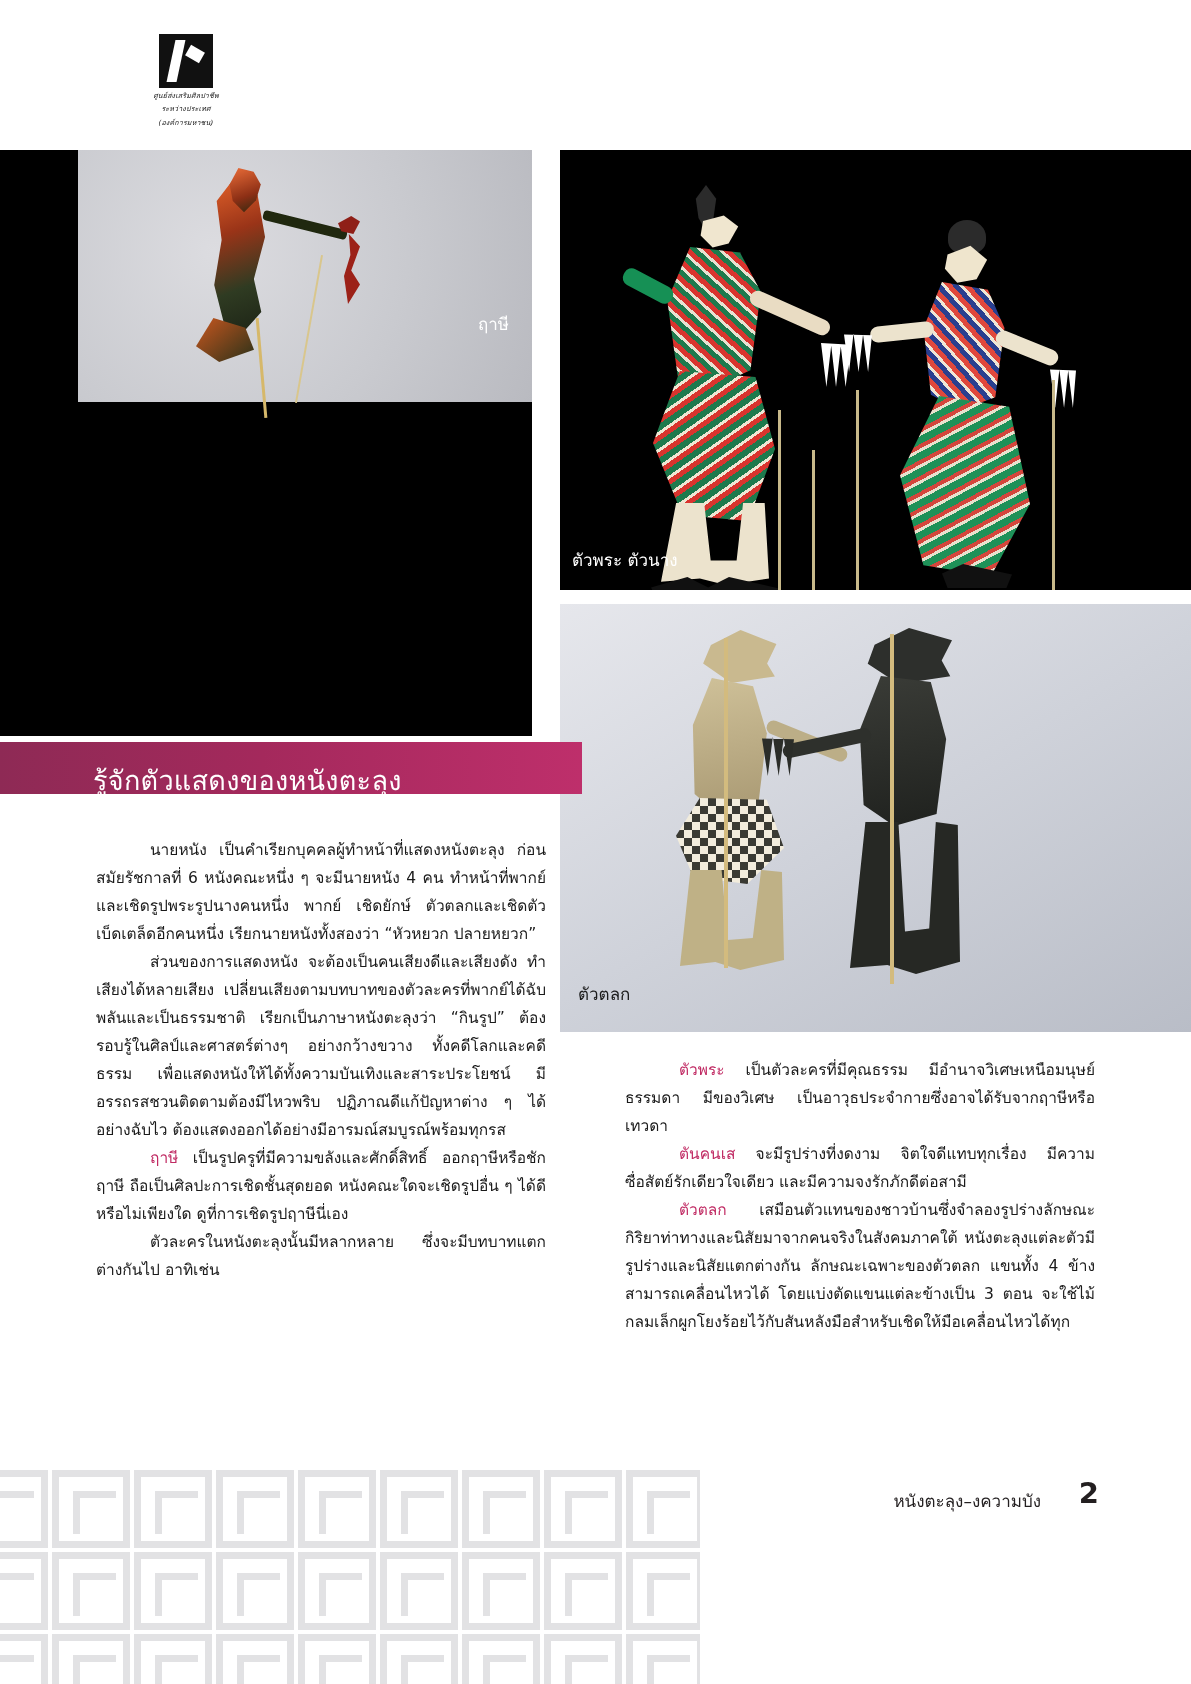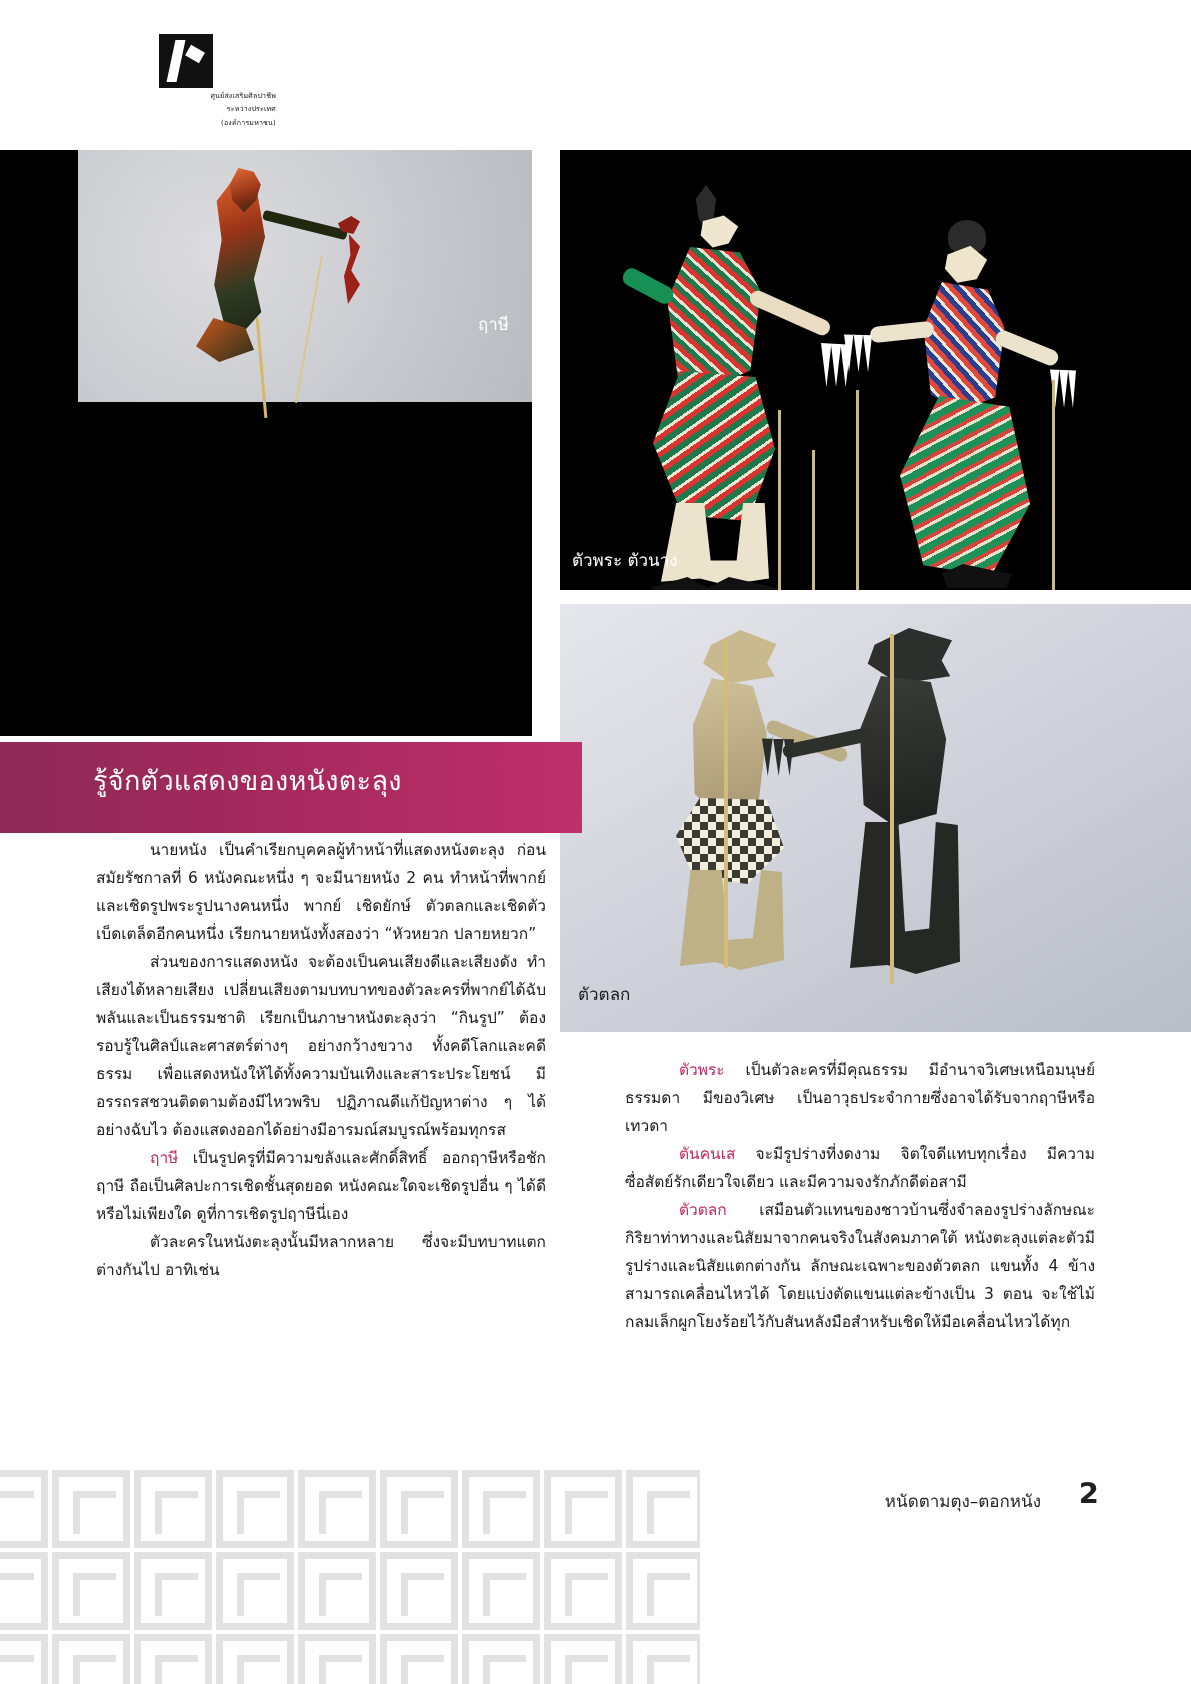--- a/index.html
+++ b/index.html
@@ -14,21 +14,22 @@
     font-family: "DejaVu Sans", "Liberation Sans", sans-serif;
     overflow: hidden;
   }
 
   
   .logo-block {
     position: absolute;
     left: 96px;
     top: 34px;
     width: 180px;
-    text-align: right;
+    text-align: center;
+    font-style: italic;
   }
   .logo-mark {
     width: 54px;
     height: 54px;
     margin: 0 auto;
     position: relative;
     background: #111111;
   }
   .logo-mark::before {
     content: "";
@@ -328,21 +329,21 @@
   .photo-caption.dark {
     color: #1a1a1a;
   }
 
   
   #heading-band {
     position: absolute;
     left: 0px;
     top: 742px;
     width: 582px;
-    height: 91px;
+    height: 52px;
     background: linear-gradient(90deg, #8e2a55 0%, #a4295c 45%, #be2f6b 100%);
   }
   #heading-band .band-text {
     position: absolute;
     left: 93px;
     top: 17px;
     color: #ffffff;
     font-size: 27px;
     letter-spacing: 0.3px;
   }
@@ -479,21 +480,21 @@
   <div class="tk-rod" style="left:164px; top:34px; height:330px;"></div>
   <div class="tk-rod" style="left:330px; top:30px; height:350px;"></div>
   <div class="photo-caption dark" style="left:18px; top:376px;">ตัวตลก</div>
 </div>
 
 <div id="heading-band">
   <div class="band-text">รู้จักตัวแสดงของหนังตะลุง</div>
 </div>
 
 <div class="col" id="col-left">
-  <p>นายหนัง เป็นคำเรียกบุคคลผู้ทำหน้าที่แสดงหนังตะลุง ก่อนสมัยรัชกาลที่ 6 หนังคณะหนึ่ง ๆ จะมีนายหนัง 2 คน ทำหน้าที่พากย์และเชิดรูปพระรูปนางคนหนึ่ง พากย์ เชิดยักษ์ ตัวตลกและเชิดตัวเบ็ดเตล็ดอีกคนหนึ่ง เรียกนายหนังทั้งสองว่า “หัวหยวก ปลายหยวก”</p>
+  <p>นายหนัง เป็นคำเรียกบุคคลผู้ทำหน้าที่แสดงหนังตะลุง ก่อนสมัยรัชกาลที่ 6 หนังคณะหนึ่ง ๆ จะมีนายหนัง 4 คน ทำหน้าที่พากย์และเชิดรูปพระรูปนางคนหนึ่ง พากย์ เชิดยักษ์ ตัวตลกและเชิดตัวเบ็ดเตล็ดอีกคนหนึ่ง เรียกนายหนังทั้งสองว่า “หัวหยวก ปลายหยวก”</p>
   <p>ส่วนของการแสดงหนัง จะต้องเป็นคนเสียงดีและเสียงดัง ทำเสียงได้หลายเสียง เปลี่ยนเสียงตามบทบาทของตัวละครที่พากย์ได้ฉับพลันและเป็นธรรมชาติ เรียกเป็นภาษาหนังตะลุงว่า “กินรูป” ต้องรอบรู้ในศิลป์และศาสตร์ต่างๆ อย่างกว้างขวาง ทั้งคดีโลกและคดีธรรม เพื่อแสดงหนังให้ได้ทั้งความบันเทิงและสาระประโยชน์ มีอรรถรสชวนติดตามต้องมีไหวพริบ ปฏิภาณดีแก้ปัญหาต่าง ๆ ได้อย่างฉับไว ต้องแสดงออกได้อย่างมีอารมณ์สมบูรณ์พร้อมทุกรส</p>
   <p><span class="term">ฤาษี</span><span> เป็นรูปครูที่มีความขลังและศักดิ์สิทธิ์ ออกฤาษีหรือชักฤาษี ถือเป็นศิลปะการเชิดชั้นสุดยอด หนังคณะใดจะเชิดรูปอื่น ๆ ได้ดีหรือไม่เพียงใด ดูที่การเชิดรูปฤาษีนี่เอง</span></p>
   <p>ตัวละครในหนังตะลุงนั้นมีหลากหลาย ซึ่งจะมีบทบาทแตกต่างกันไป อาทิเช่น</p>
 </div>
 
 <div class="col" id="col-right">
   <p><span class="term">ตัวพระ</span><span> เป็นตัวละครที่มีคุณธรรม มีอำนาจวิเศษเหนือมนุษย์ธรรมดา มีของวิเศษ เป็นอาวุธประจำกายซึ่งอาจได้รับจากฤาษีหรือเทวดา</span></p>
   <p><span class="term">ตันคนเส</span><span> จะมีรูปร่างที่งดงาม จิตใจดีแทบทุกเรื่อง มีความซื่อสัตย์รักเดียวใจเดียว และมีความจงรักภักดีต่อสามี</span></p>
   <p><span class="term">ตัวตลก</span><span> เสมือนตัวแทนของชาวบ้านซึ่งจำลองรูปร่างลักษณะ กิริยาท่าทางและนิสัยมาจากคนจริงในสังคมภาคใต้ หนังตะลุงแต่ละตัวมีรูปร่างและนิสัยแตกต่างกัน ลักษณะเฉพาะของตัวตลก แขนทั้ง 4 ข้างสามารถเคลื่อนไหวได้ โดยแบ่งตัดแขนแต่ละข้างเป็น 3 ตอน จะใช้ไม้กลมเล็กผูกโยงร้อยไว้กับสันหลังมือสำหรับเชิดให้มือเคลื่อนไหวได้ทุก</span></p>
 </div>
@@ -574,14 +575,14 @@
     <div class="pat-cell" style="left: 462px; top: 204px; width: 78px; height: 78px;">
       <div style="position: absolute; left: 14px; top: 14px; width: 36px; height: 36px; border-left: 7px solid rgb(226, 226, 228); border-top: 7px solid rgb(226, 226, 228);"></div>
     </div>
     <div class="pat-cell" style="left: 544px; top: 204px; width: 78px; height: 78px;">
       <div style="position: absolute; left: 14px; top: 14px; width: 36px; height: 36px; border-left: 7px solid rgb(226, 226, 228); border-top: 7px solid rgb(226, 226, 228);"></div>
     </div>
     <div class="pat-cell" style="left: 626px; top: 204px; width: 78px; height: 78px;">
       <div style="position: absolute; left: 14px; top: 14px; width: 36px; height: 36px; border-left: 7px solid rgb(226, 226, 228); border-top: 7px solid rgb(226, 226, 228);"></div>
     </div>
   </div>
-<div id="footer-text">หนัดตามตุง–ตอกหนัง</div>
+<div id="footer-text">หนังตะลุง–งความบัง</div>
 <div id="page-number">2</div>
 
 </body></html>

